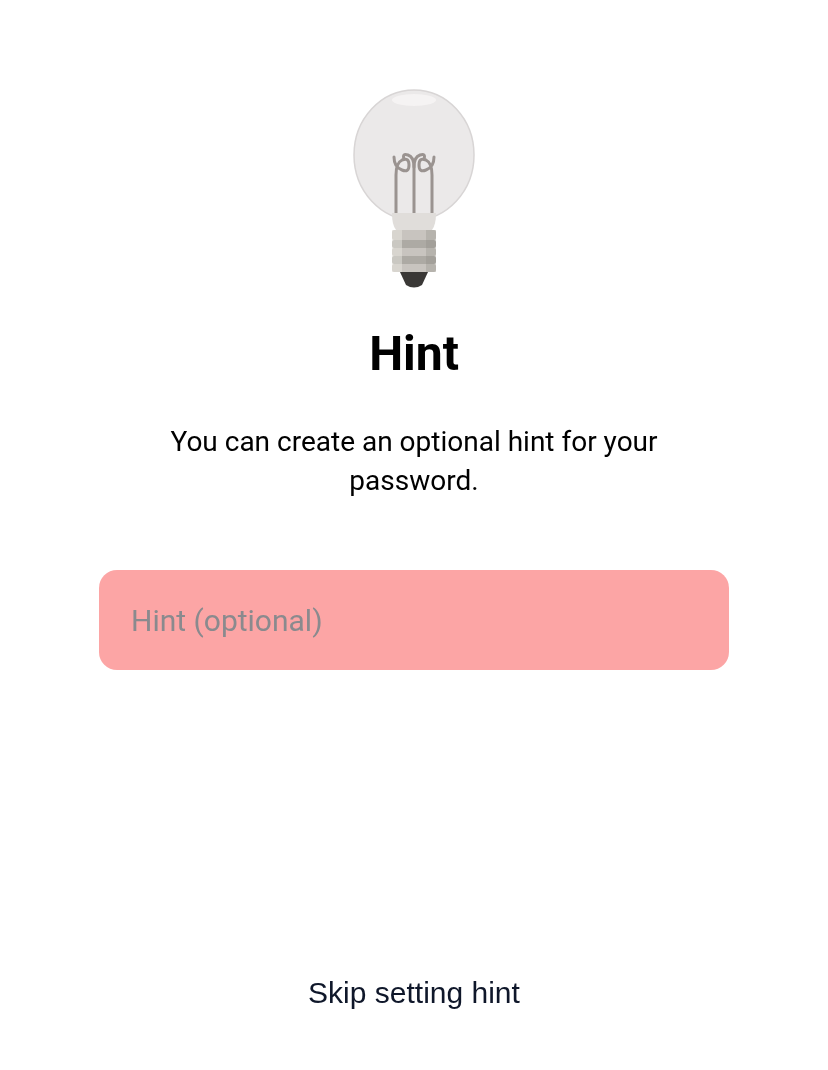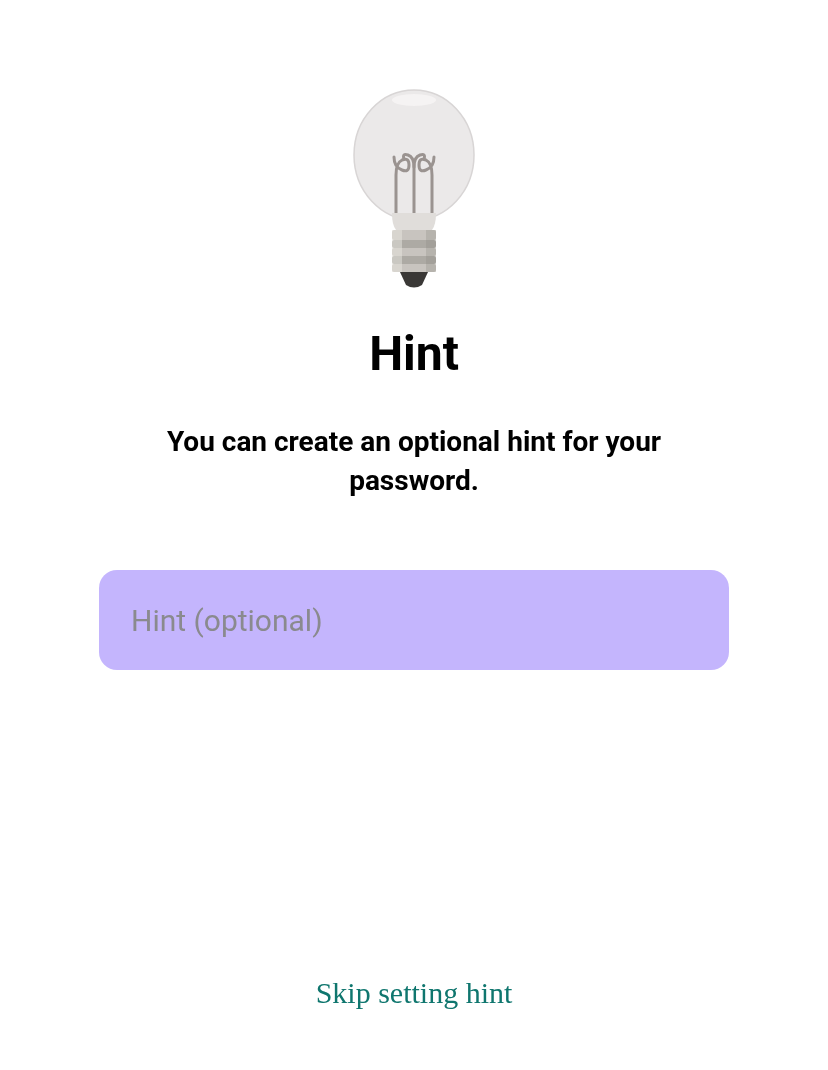--- a/index.html
+++ b/index.html
@@ -27,57 +27,57 @@
     }
     .title {
       font-size: 48px;
       font-weight: 700;
       color: #000000;
       margin-bottom: 40px;
       text-align: right;
     }
     .description {
       font-size: 28px;
-      font-weight: 700;
+      font-weight: 400;
       color: #000000;
       text-align: center;
       line-height: 1.4;
       max-width: 600px;
       margin-bottom: 70px;
     }
     .input-container {
       width: 630px;
     }
     .hint-input {
       width: 100%;
       height: 100px;
-      background: #c4b5fd;
+      background: #fca5a5;
       border: none;
       border-radius: 18px;
       padding: 0 32px;
       font-size: 30px;
       font-family: inherit;
       color: #000000;
       outline: none;
     }
     .hint-input::placeholder {
       color: #8a8a8e;
     }
     .skip-link {
       position: absolute;
       bottom: 60px;
       left: 50%;
       transform: translateX(-50%);
       font-size: 30px;
       font-weight: 400;
-      color: #0f766e;
+      color: #0f172a;
       background: none;
       border: none;
       cursor: pointer;
-      font-family: Liberation Serif, serif;
+      font-family: Liberation Sans, sans-serif;
     }
   </style>
 </head>
 <body>
 
 <div class="icon-container">
   <svg width="140" height="210" viewBox="0 0 140 210">
 
     <ellipse cx="70" cy="70" rx="60" ry="65" fill="#ebe9e9" stroke="#d8d5d5" stroke-width="1.5"></ellipse>
 

